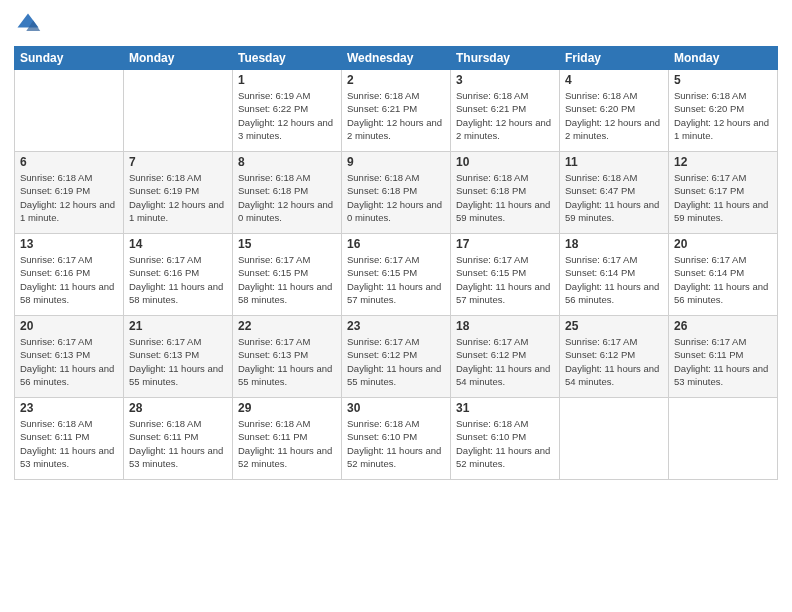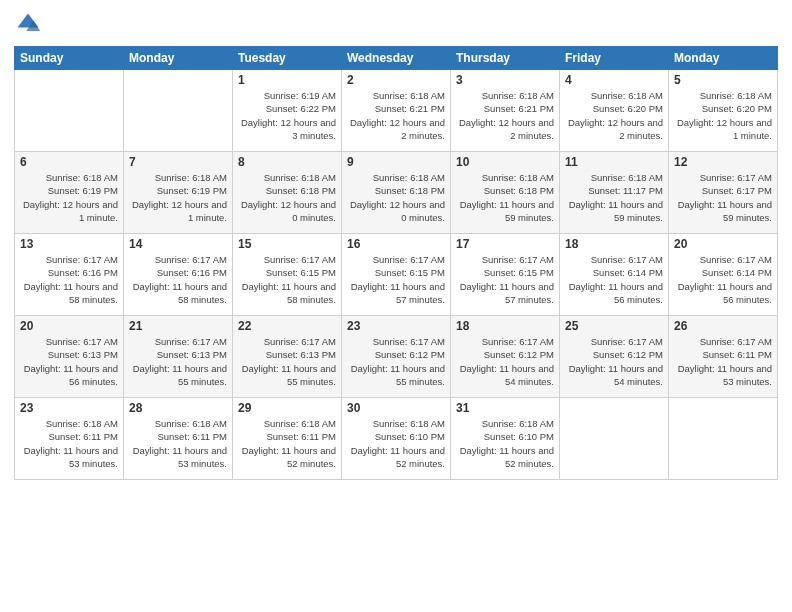--- a/index.html
+++ b/index.html
@@ -91,21 +91,20 @@
       font-size: 12px;
       font-weight: bold;
       color: #333;
       display: block;
       margin-bottom: 2px;
     }
     .day-info {
       font-size: 9.5px;
       color: #444;
       line-height: 1.4;
-      text-align: right;
     }
     .empty-cell {
       background: #fff !important;
     }
   </style>
 </head>
 <body>
 
 <div class="page">
   <div class="header">
@@ -199,21 +198,21 @@
           </td>
           <td>
             <span class="day-num">10</span>
             <div class="day-info">Sunrise: 6:18 AM
 Sunset: 6:18 PM
 Daylight: 11 hours and 59 minutes.</div>
           </td>
           <td>
             <span class="day-num">11</span>
             <div class="day-info">Sunrise: 6:18 AM
-Sunset: 11:17 PM
+Sunset: 6:47 PM
 Daylight: 11 hours and 59 minutes.</div>
           </td>
           <td>
             <span class="day-num">12</span>
             <div class="day-info">Sunrise: 6:17 AM
 Sunset: 6:17 PM
 Daylight: 11 hours and 59 minutes.</div>
           </td>
         </tr>
         <tr>

